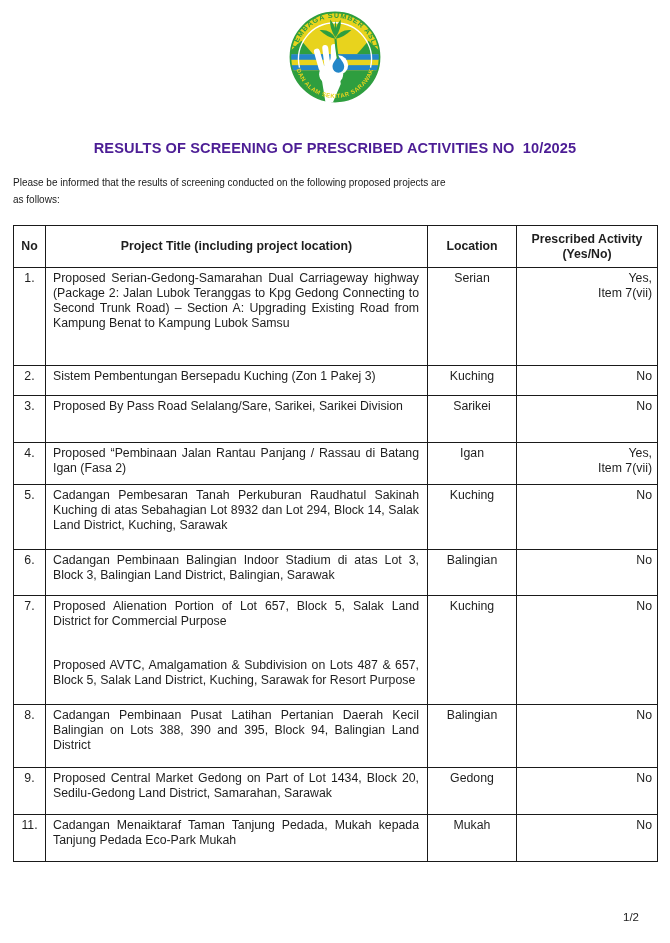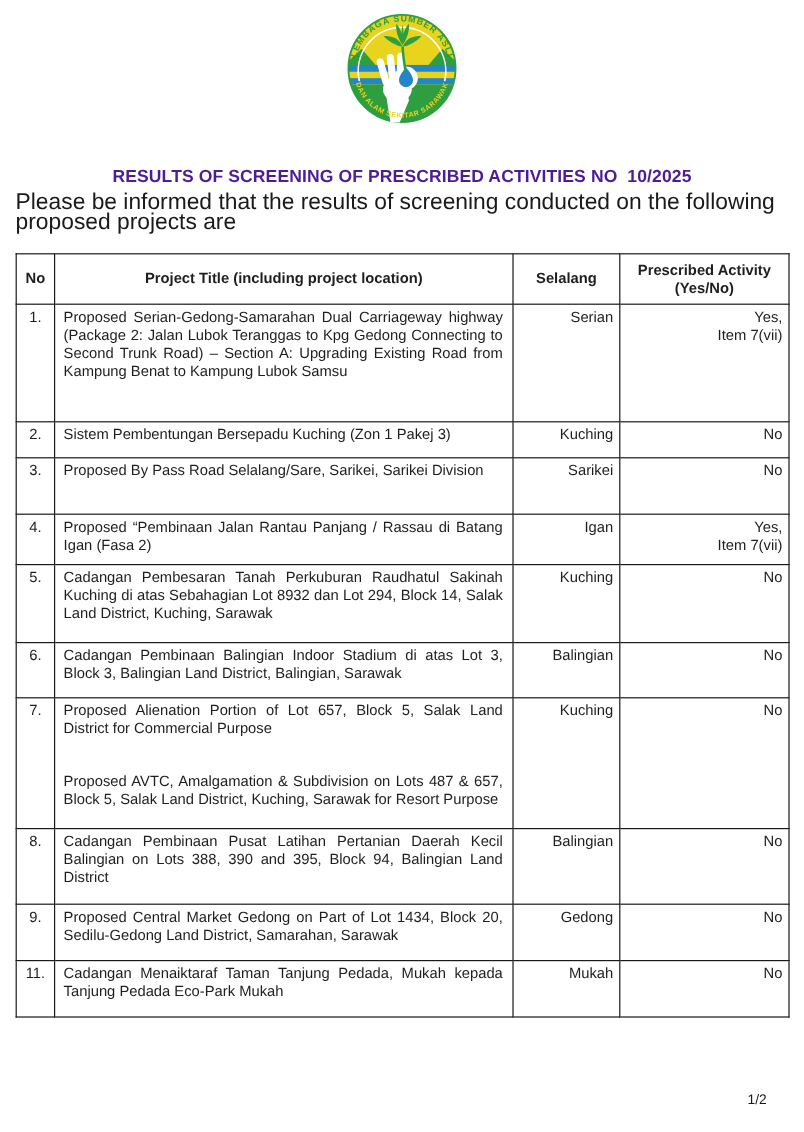--- a/index.html
+++ b/index.html
@@ -14,22 +14,22 @@
 
   .logo-wrap { display: flex; justify-content: center; padding-top: 9px; }
 
   .doc-title {
     font-size: 14.6px; font-weight: bold; text-align: center;
     margin: 35px 8px 0; letter-spacing: 0.1px; white-space: pre-wrap;
     color: #4c1d95;
   }
 
   .intro {
-    font-size: 19px; line-height: 16.5px;
-    margin: 5px 13px 0; color: #1a1a1a;
+    font-size: 10px; line-height: 16.5px;
+    margin: 19px 13px 0; color: #1a1a1a;
   }
   .intro span { display: block; }
 
   table.results {
     border-collapse: collapse; table-layout: fixed;
     width: 644px; margin: 17px 13px 0; padding-left: 28px;
   }
   th, td {
     border: 1px solid #1a1a1a;
     vertical-align: top;
@@ -37,21 +37,21 @@
   }
   th {
     font-weight: bold; text-align: center; vertical-align: middle;
     white-space: pre-line; height: 42px; line-height: 15px;
     padding: 2px 3px;
   }
   td { line-height: 15px; padding: 3px 5px; }
   td.c-no   { text-align: center; padding-left: 1px; padding-right: 1px; }
   td.c-title{ text-align: justify; padding: 3px 8px 3px 7px; }
   td.c-title div.para-gap { margin-bottom: 29px; }
-  td.c-loc  { text-align: right; }
+  td.c-loc  { text-align: center; }
   td.c-pre  { text-align: right; white-space: pre-line; }
 
   .pagenum {
     position: absolute; right: 31px; bottom: 20px;
     font-size: 11.5px; color: #1a1a1a;
   }
 </style>
 </head>
 <body>
 
@@ -99,34 +99,35 @@
       <text font-family="Liberation Sans, sans-serif" font-size="6.2" font-weight="bold" fill="#e8d31d" letter-spacing="0.5">
         <textPath href="#arcBottom" startOffset="50%" text-anchor="middle">DAN ALAM SEKITAR SARAWAK</textPath>
       </text>
     </svg>
   </div>
 
   <h1 class="doc-title">RESULTS OF SCREENING OF PRESCRIBED ACTIVITIES NO  10/2025</h1>
 
   <p class="intro">
     <span>Please be informed that the results of screening conducted on the following proposed projects are</span>
+    <span>as follows:</span>
   </p>
 
   <table class="results">
     <colgroup>
       <col style="width:32px">
         <col style="width:382px">
         <col style="width:89px">
         <col style="width:141px">
     </colgroup>
     <thead>
       <tr>
         <th>No</th>
         <th>Project Title (including project location)</th>
-        <th>Selalang</th>
+        <th>Location</th>
         <th>Prescribed Activity
 (Yes/No)</th>
       </tr>
     </thead>
     <tbody>
         <tr style="height: 98px;">
           <td class="c-no">1.</td>
           <td class="c-title">
             <div>Proposed Serian-Gedong-Samarahan Dual Carriageway highway (Package 2: Jalan Lubok Teranggas to Kpg Gedong Connecting to Second Trunk Road) – Section A: Upgrading Existing Road from Kampung Benat to Kampung Lubok Samsu</div>
           </td>

